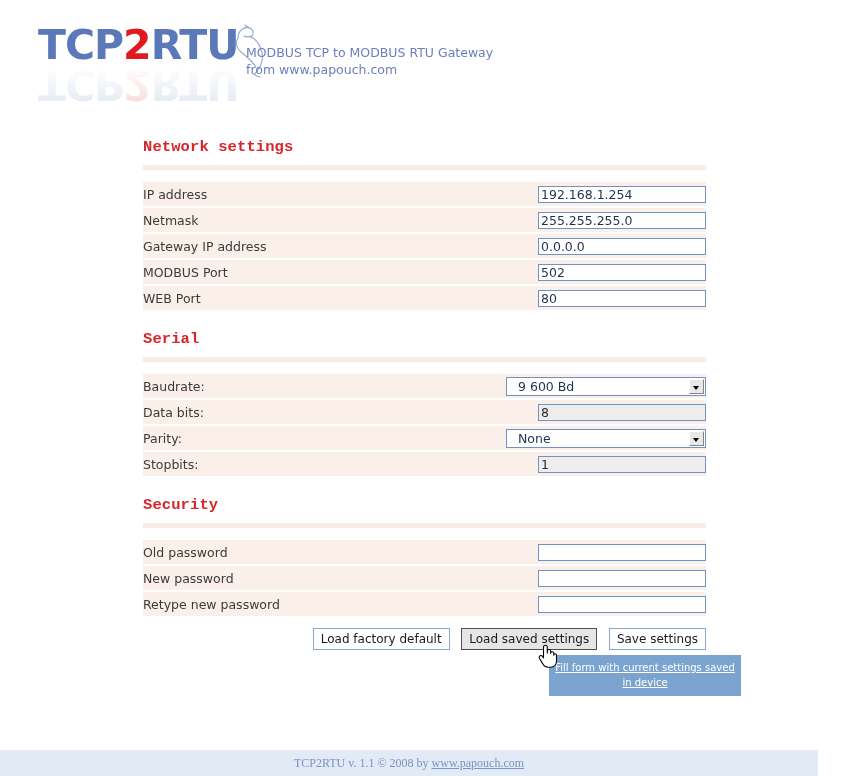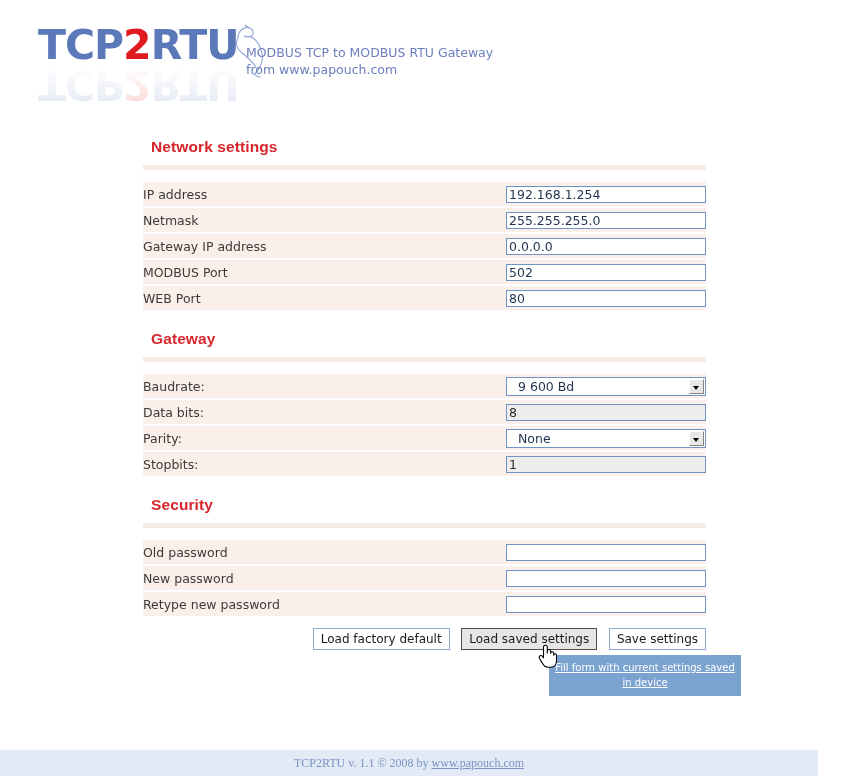--- a/index.html
+++ b/index.html
@@ -77,22 +77,22 @@
     position: absolute;
     left: 143px;
     top: 138px;
     width: 563px;
   }
   .section { margin-bottom: 4px; }
   .section-title {
     color: #d6262b;
     font-size: 15.5px;
     font-weight: bold;
-    margin: 0 0 9px 8px;
-    font-family: Liberation Sans, sans-serif;
+    margin: 0 0 9px 0;
+    font-family: Liberation Mono, monospace;
     letter-spacing: 0.1px;
   }
   .section-rule {
     height: 5px;
     background: #f8ece6;
     margin-bottom: 10px;
   }
 
   table.form {
     border-collapse: separate;
@@ -113,21 +113,21 @@
     color: #3b3b3b;
     font-family: "DejaVu Sans", sans-serif;
   }
   td.field {
     width: 210px;
     padding-right: 4px;
     text-align: right;
   }
 
   input.txt {
-    width: 200px;
+    width: 168px;
     height: 17px;
     line-height: 17px;
     box-sizing: border-box;
     border: 1px solid #6f93c4;
     background: #ffffff;
     font-family: "DejaVu Sans", sans-serif;
     font-size: 12.5px;
     color: #1f3350;
     padding: 0 2px;
     outline: none;
@@ -314,21 +314,21 @@
         <td class="label">WEB Port</td>
         <td class="field">
           <input class="txt" type="text" value="80" style="">
         </td>
       </tr>
     </tbody>
       </table>
   </div>
 
   <div class="section" style="margin-top:18px;">
-    <h2 class="section-title">Gateway</h2>
+    <h2 class="section-title">Serial</h2>
     <div class="section-rule"></div>
     <table class="form">
       <tbody>
           <tr>
         <td class="label">Baudrate:</td>
         <td class="field">
           <span class="select-box">
             <span class="val">9 600 Bd</span>
             <span class="arrow-btn">
                   <i></i>

